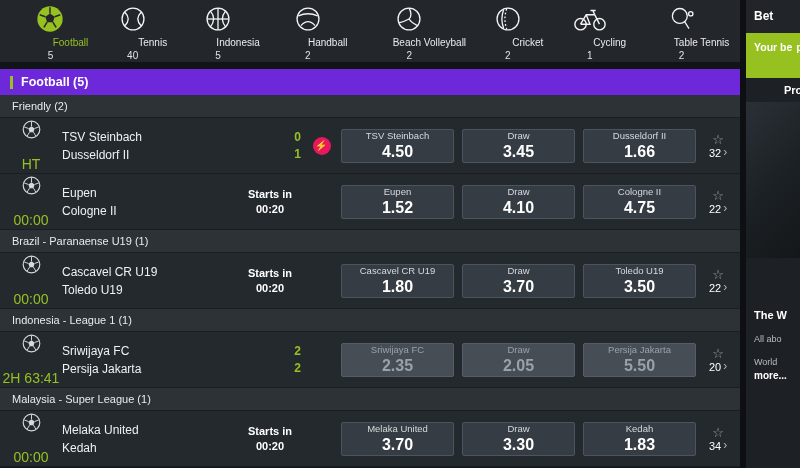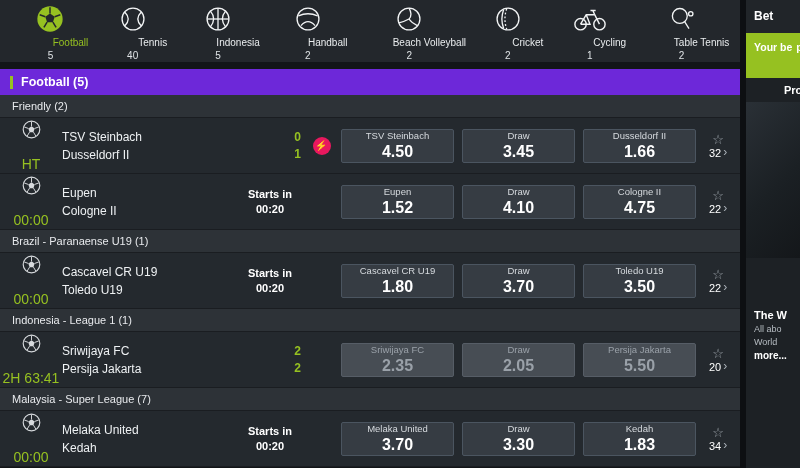--- a/index.html
+++ b/index.html
@@ -95,21 +95,21 @@
     height:24px; display:flex; align-items:center; padding-left:6px;
     color:#fff; font-weight:bold; font-size:11px; background:#1d2125; white-space:nowrap;gap:26px;
   }
   .side-promo-header .accent-bar { margin-right:6px; }
   .promo-image {
     height:156px; background:linear-gradient(135deg,#2a3036 0%, #1b2024 55%, #14171a 100%);
     cursor:pointer;
   }
   .promo-text { padding:7px 0 0 8px; }
   .promo-heading { font-size:11px; font-weight:bold; color:#fff; white-space:nowrap;margin-top:44px; }
-  .promo-line { font-size:9px; color:#b6bcc2; margin-top:3px; white-space:nowrap; }
+  .promo-line { font-size:9px; color:#b6bcc2; margin-top:13px; white-space:nowrap; }
   .promo-more { font-size:10px; font-weight:bold; color:#fff; margin-top:3px; white-space:nowrap; cursor:pointer; }
 
   svg.sport { stroke:#f2f4f5; fill:none; stroke-width:1.5; }
 </style>
 </head>
 <body>
 
 <div class="app">
   <div class="main">
 
@@ -414,21 +414,21 @@
       </div>
       <div class="cell-more">
         <span class="star">☆</span>
         <span class="more-link">
           <span>20</span>
           <span class="chev">›</span>
         </span>
       </div>
     </div>
 
-    <div class="section-header">Malaysia - Super League (7)</div>
+    <div class="section-header">Malaysia - Super League (1)</div>
 
     <div class="row">
       <div class="cell-icon">
         <svg class="ball" viewBox="0 0 24 24">
           <circle cx="12" cy="12" r="9.5" fill="none" stroke="#d7dadd" stroke-width="1.3"></circle>
           <polygon points="12,8.2 15.6,10.8 14.2,15 9.8,15 8.4,10.8" fill="#d7dadd"></polygon>
           <g stroke="#d7dadd" stroke-width="1.1">
             <line x1="12" y1="8.2" x2="12" y2="3"></line>
               <line x1="15.6" y1="10.8" x2="20.5" y2="9"></line>
             <line x1="8.4" y1="10.8" x2="3.5" y2="9"></line>

